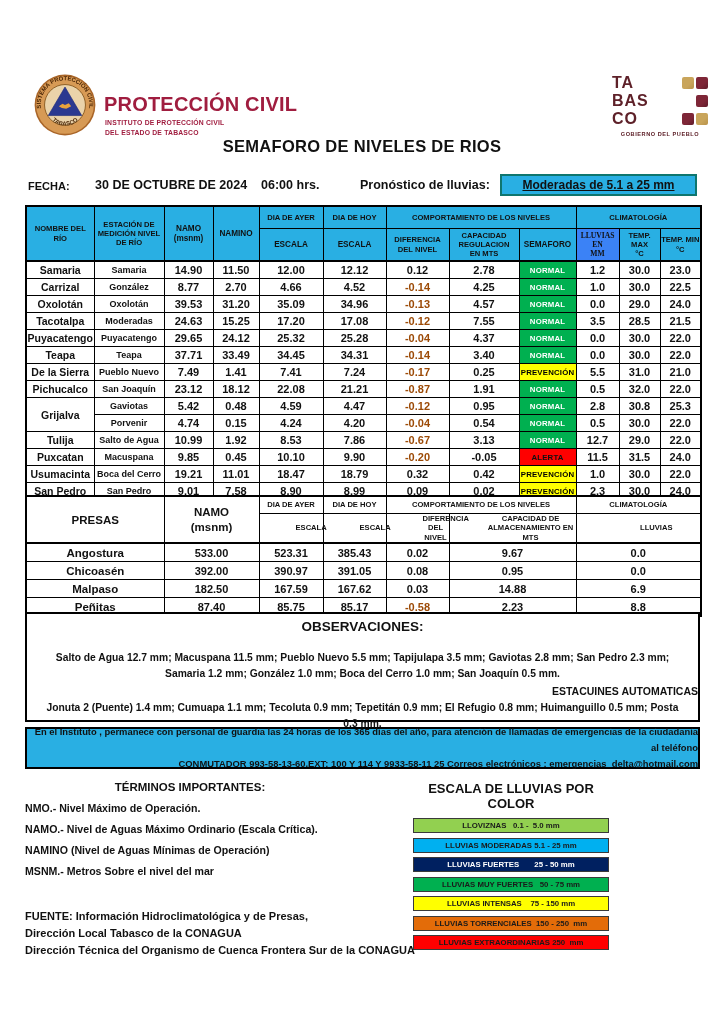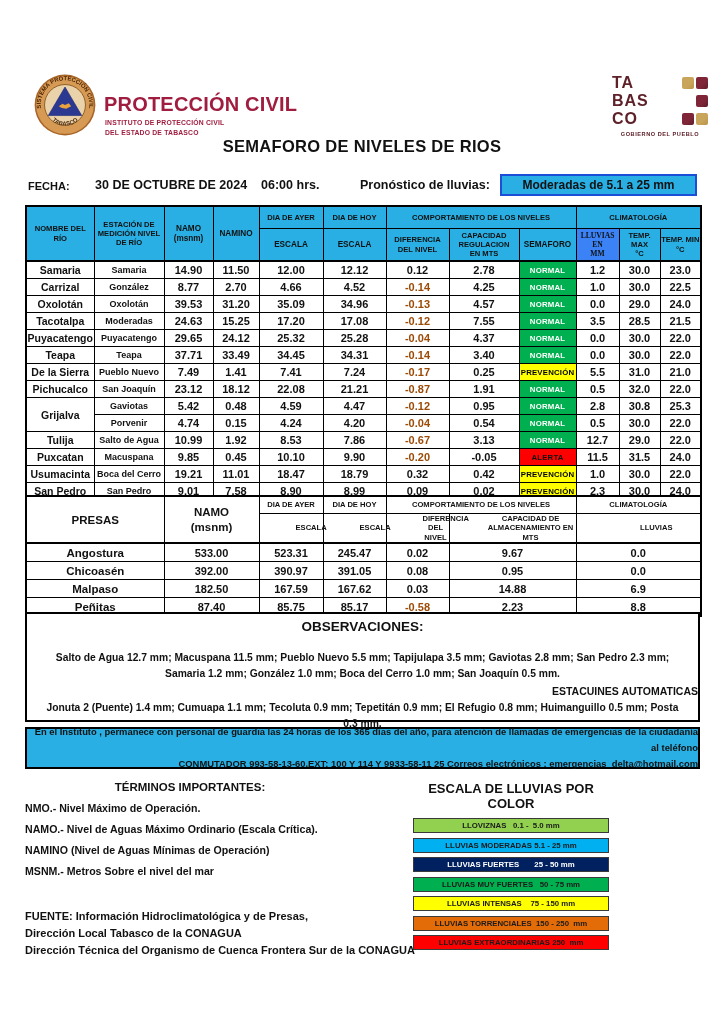--- a/index.html
+++ b/index.html
@@ -19,22 +19,22 @@
   .tile.maroon{background:linear-gradient(135deg,#7E2637 60%,#5E1C2A);}
   .tb-tagline{font-size:5.6px;color:#5E2129;letter-spacing:.55px;margin-top:3px;text-align:center;}
 
   .doc-title{position:absolute;left:0;top:137px;width:724px;text-align:center;
              font-size:16.5px;font-weight:800;letter-spacing:.3px;}
 
   
   .fecha-label{position:absolute;left:28px;top:180px;font-size:11px;}
   .fecha-value{position:absolute;left:95px;top:178px;font-size:12.5px;}
   .pron-label{position:absolute;left:360px;top:178px;font-size:12.5px;}
-  .pron-box{position:absolute;left:500px;top:174px;width:193px;height:18px;border:2px solid #1d4ed8;
-            text-align:center;line-height:18px;font-size:12px;}
+  .pron-box{position:absolute;left:500px;top:174px;width:193px;height:18px;border:2px solid #0f766e;
+            text-align:center;line-height:18px;font-size:12px;text-decoration:underline;}
 
   
   table{border-collapse:collapse;table-layout:fixed;}
   .rivers{position:absolute;left:25px;top:205px;width:675px;border:2.5px solid #000;}
   .rivers th{border:1px solid #000;font-size:7.6px;line-height:1.2;white-space:pre-line;
              padding:0;text-align:center;font-weight:700;}
   .rivers thead tr:nth-child(1) th{height:21px;}
   .rivers thead tr:nth-child(2) th{height:31px;}
   .rivers th.hmd{font-size:8.2px;}
   .rivers td{border:1px solid #000;padding:0;text-align:center;font-size:11px;height:16px;
@@ -416,21 +416,21 @@
         <th>CAPACIDAD DE ALMACENAMIENTO EN
 MTS</th>
         <th class="hmd">LLUVIAS</th>
       </tr>
     </thead>
     <tbody id="presas-body">
         <tr>
           <td class="presa-name">Angostura</td>
           <td>533.00</td>
           <td>523.31</td>
-          <td>245.47</td>
+          <td>385.43</td>
           <td>0.02</td>
           <td>9.67</td>
           <td>0.0</td>
         </tr>
         <tr>
           <td class="presa-name">Chicoasén</td>
           <td>392.00</td>
           <td>390.97</td>
           <td>391.05</td>
           <td>0.08</td>

